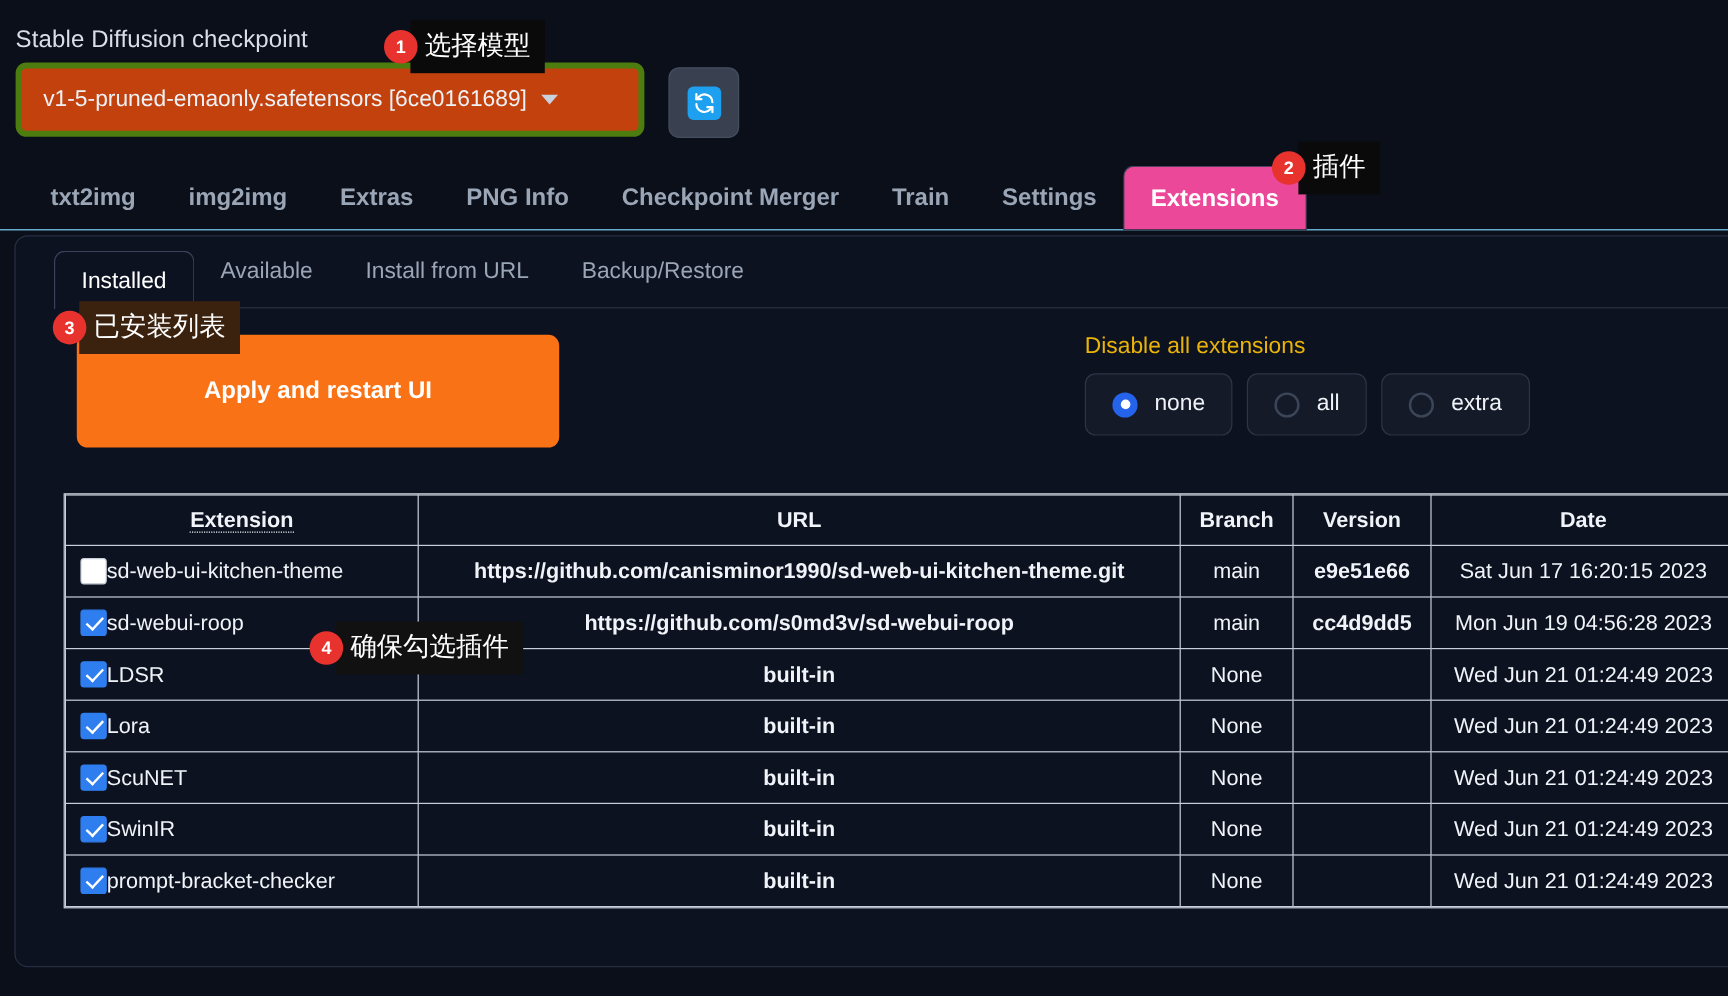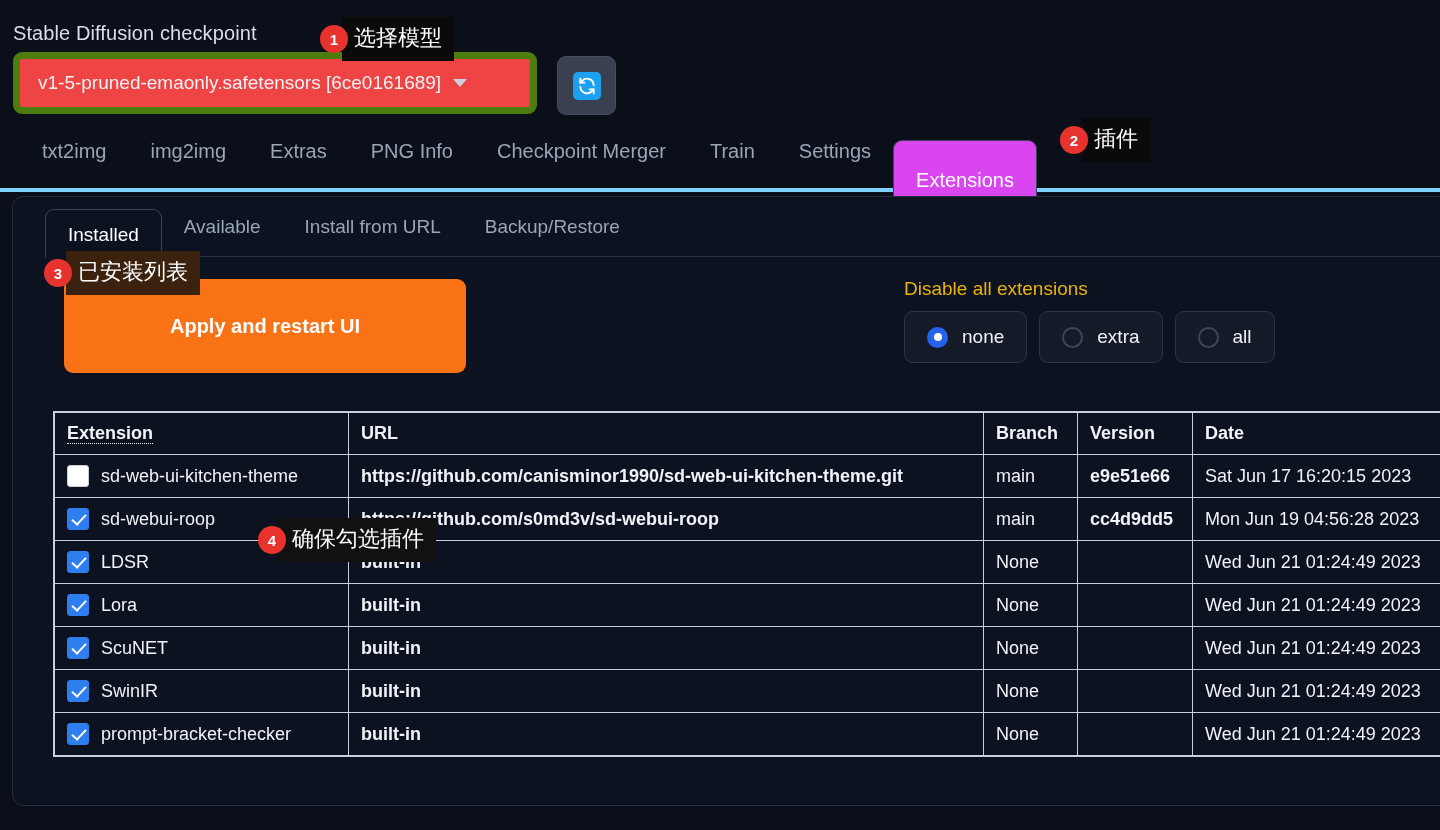--- a/index.html
+++ b/index.html
@@ -13,21 +13,21 @@
   .page { position: relative; width: 1440px; height: 830px; }
 
   
   .ckpt-label {
     position: absolute; left: 13px; top: 22px;
     font-size: 20px; color: #d9dee8; letter-spacing: .1px;
   }
   .ckpt-dropdown {
     position: absolute; left: 13px; top: 52px;
     width: 524px; height: 62px;
-    background: #ef4444; border: 7px solid #4d7c0f;
+    background: #c2410c; border: 5px solid #4d7c0f;
     border-radius: 9px;
     display: flex; align-items: center; padding: 0 18px;
   }
   .ckpt-value { font-size: 19px; color: #eef1f6; white-space: nowrap; }
   .ckpt-caret {
     margin-left: 12px; width: 0; height: 0;
     border-left: 7px solid transparent; border-right: 7px solid transparent;
     border-top: 8px solid #c9d1de;
   }
   .refresh-btn {
@@ -40,35 +40,36 @@
   }
   .refresh-chip {
     width: 28px; height: 28px; border-radius: 5px;
     background: #1ea0f0;
     display: flex; align-items: center; justify-content: center;
   }
 
   
   .tabrow {
     position: absolute; left: 0; top: 140px; width: 1440px; height: 52px;
-    display: flex; align-items: flex-start;
-    border-bottom: 4px solid #7dd3fc;
+    display: flex; align-items: flex-end;
+    border-bottom: 1px solid #7dd3fc;
+    font-weight: bold;
   }
   .tab {
     font-size: 20px; color: #9aa5b6;
     padding: 0 22px 14px 22px; cursor: pointer; white-space: nowrap;
     position: relative;
   }
   .tab:first-child { margin-left: 20px; }
   .tab.active {
     color: #ffffff;
     border: 1px solid #39425a; border-bottom: 1px solid #0b0f19;
     border-radius: 9px 9px 0 0;
-    padding-top: 28px; padding-bottom: 13px;
-    background: #d946ef;
+    padding-top: 16px; padding-bottom: 13px;
+    background: #ec4899;
     margin-bottom: -1px;
   }
 
   
   .panel {
     position: absolute; left: 12px; top: 196px;
     width: 1444px; height: 610px;
     border: 1px solid #262f42; border-radius: 11px;
     background: #0d1220;
   }
@@ -144,33 +145,33 @@
     position: absolute; left: 40px; top: 214px;
     width: 1392px;
     border: 1px solid #c9cfda;
     background: #0d1220;
   }
   table { border-collapse: collapse; width: 100%; table-layout: fixed; }
   th, td {
     border: 1px solid #c9cfda;
     padding: 9px 12px;
     font-size: 18px; color: #f0f3f8;
-    text-align: left; vertical-align: middle;
+    text-align: center; vertical-align: middle;
     white-space: nowrap; overflow: hidden;
   }
   th { font-weight: bold; height: 42px; }
   td { height: 43px; }
   th.c-ext, td.c-ext { width: 294px; }
   th.c-url, td.c-url { width: 635px; }
   th.c-branch, td.c-branch { width: 94px; }
   th.c-ver, td.c-ver { width: 115px; }
   th.c-date, td.c-date { width: 254px; }
   th.c-ext span { border-bottom: 1px dotted #f0f3f8; }
   td.c-url, td.c-ver { font-weight: bold; }
-  .cellflex { display: flex; align-items: center; gap: 12px; }
+  .cellflex { display: flex; align-items: center; }
 
   .cb {
     width: 22px; height: 22px; border-radius: 3px;
     flex: 0 0 auto; cursor: pointer;
     background: #ffffff; border: 1px solid #c9cfda;
   }
   .cb.on {
     background: #2f7ef0; border-color: #2f7ef0;
     position: relative;
   }
@@ -249,25 +250,25 @@
     <button class="btn-apply">Apply and restart UI</button>
 
     <div class="radio-label">Disable all extensions</div>
     <div class="radio-group">
       <div class="radio-pill">
         <span class="radio-dot on"></span>
         <span class="radio-text">none</span>
       </div>
       <div class="radio-pill">
         <span class="radio-dot"></span>
-        <span class="radio-text">extra</span>
+        <span class="radio-text">all</span>
       </div>
       <div class="radio-pill">
         <span class="radio-dot"></span>
-        <span class="radio-text">all</span>
+        <span class="radio-text">extra</span>
       </div>
     </div>
 
     <div class="table-wrap">
       <table>
         <thead>
           <tr>
             <th class="c-ext"><span>Extension</span></th>
             <th class="c-url">URL</th>
             <th class="c-branch">Branch</th>

